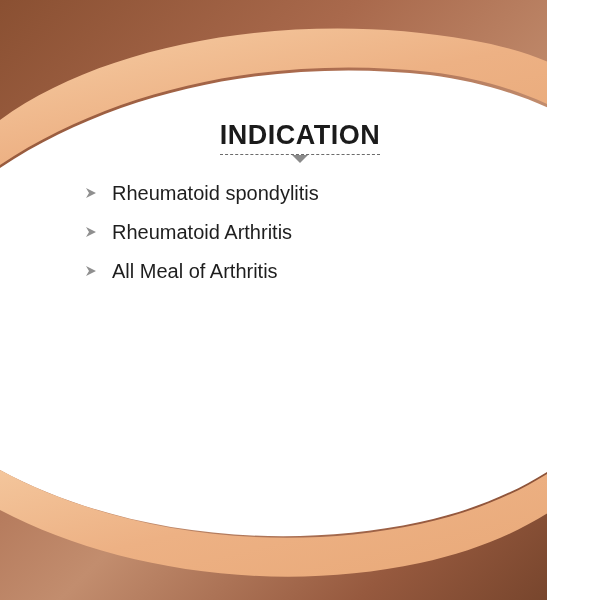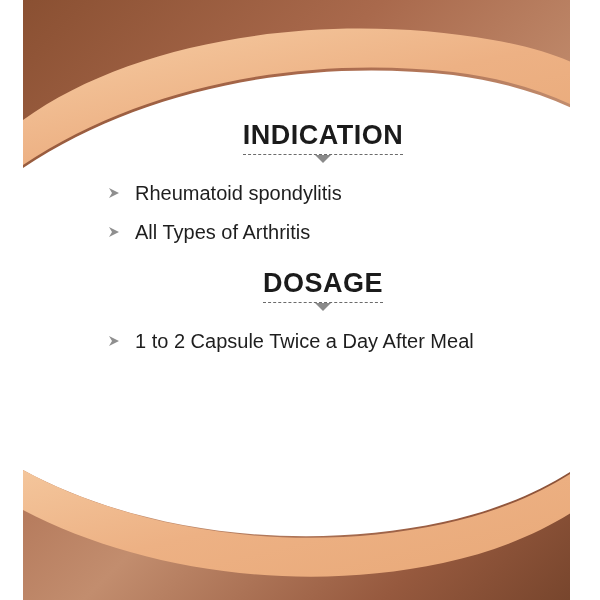--- a/index.html
+++ b/index.html
@@ -12,21 +12,20 @@
     font-family: "Liberation Sans", sans-serif;
     overflow: hidden;
   }
 
   .slide {
     position: relative;
     width: 547px;
     height: 600px;
     overflow: hidden;
     background: linear-gradient(135deg, #8d5336 0%, #a4644a 20%, #c08a6c 45%, #9d6046 70%, #7d4a2f 100%);
-    margin-left: 23px;
   }
 
   
   .bg-svg {
     position: absolute;
     inset: 0;
     width: 600px;
     height: 600px;
     display: block;
   }
@@ -154,39 +153,28 @@
               </svg>
           </span>
           <span class="item-label">Rheumatoid spondylitis</span>
         </li>
         <li class="list-item">
           <span class="bullet-icon">
             <svg width="16" height="14" viewBox="0 0 16 14">
                 <path d="M1,2 L11,7 L1,12 L4,7 Z" fill="#8f8f8f"></path>
               </svg>
           </span>
-          <span class="item-label">All Types of Arthritis</span>
+          <span class="item-label">Rheumatoid Arthritis</span>
         </li>
-      </ul>
-    </div>
-
-    <div class="block-dosage">
-      <div class="title-wrap">
-        <div class="title-inner">
-          <div class="section-title">DOSAGE</div>
-        </div>
-        <div class="title-caret"></div>
-      </div>
-
-      <ul class="list">
         <li class="list-item">
           <span class="bullet-icon">
             <svg width="16" height="14" viewBox="0 0 16 14">
                 <path d="M1,2 L11,7 L1,12 L4,7 Z" fill="#8f8f8f"></path>
               </svg>
           </span>
-          <span class="item-label">1 to 2 Capsule Twice a Day After Meal</span>
+          <span class="item-label">All Meal of Arthritis</span>
         </li>
       </ul>
     </div>
+
 
   </div>
 </div>
 
 </body></html>

